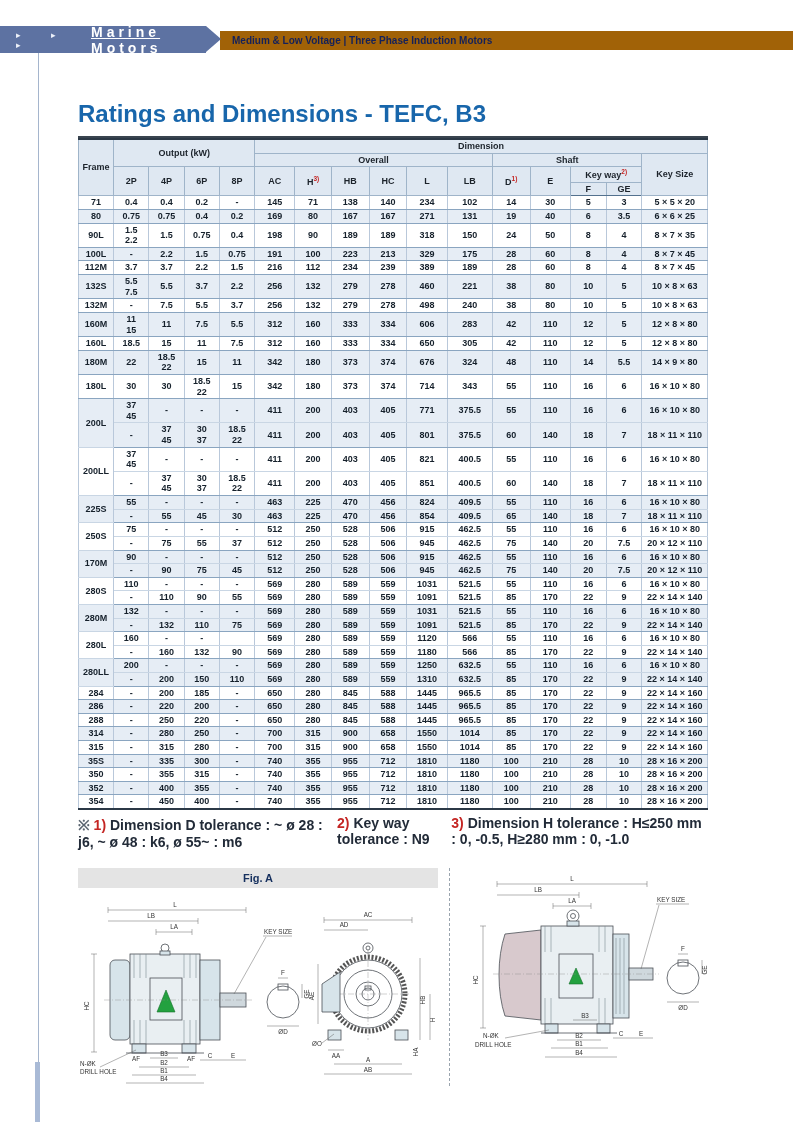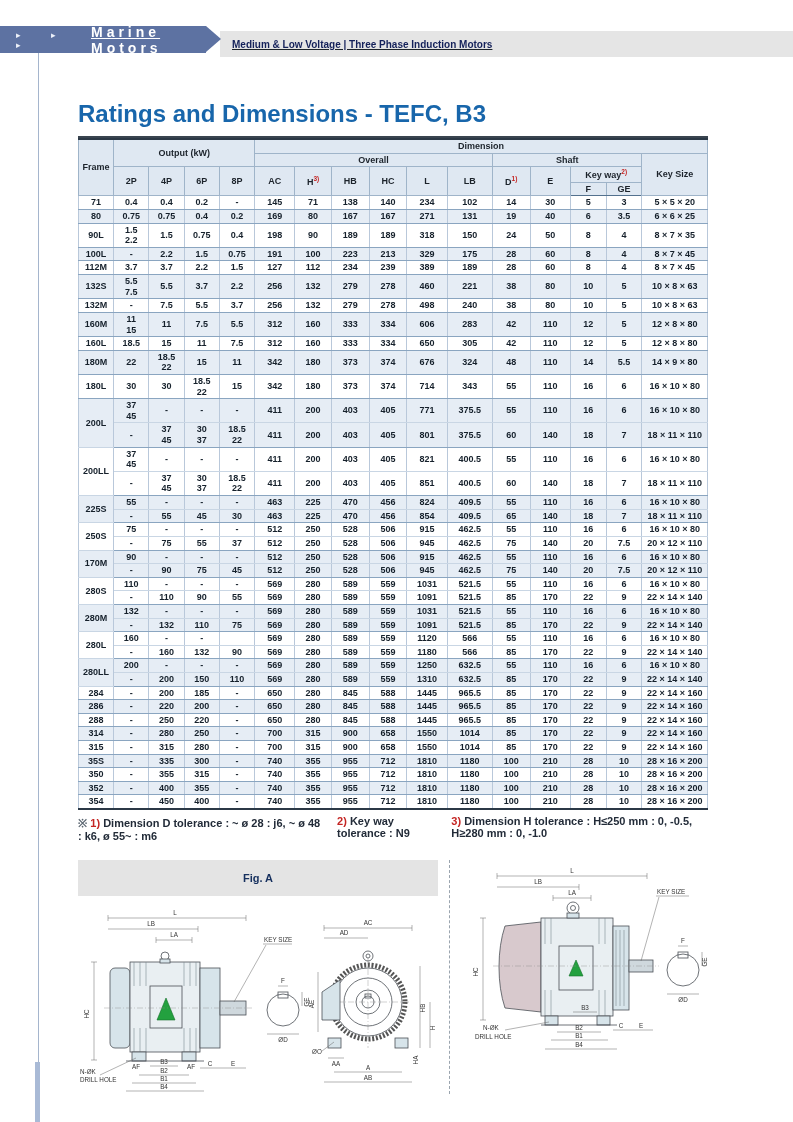--- a/index.html
+++ b/index.html
@@ -8,22 +8,22 @@
   .page{position:relative;width:793px;height:1122px;}
 
   
   .brand-bar{position:absolute;left:0;top:26px;width:206px;height:27px;background:#5d72a2;
              display:flex;align-items:center;color:#fff;}
   .brand-bar .tip{position:absolute;right:-15px;top:0;width:0;height:0;
                   border-top:13.5px solid transparent;border-bottom:13.5px solid transparent;
                   border-left:15px solid #5d72a2;}
   .brand-arrows{font-size:9px;letter-spacing:14px;margin-left:16px;color:#eef2fa;}
   .brand-name{font-size:14px;font-weight:bold;letter-spacing:4px;margin-left:6px;text-decoration:underline;}
-  .crumb-strip{position:absolute;left:220px;top:31px;right:0;height:26px;background:#e5e5e5;
-               display:flex;align-items:center;text-decoration:underline;}
+  .crumb-strip{position:absolute;left:220px;top:31px;right:0;height:19px;background:#a16207;
+               display:flex;align-items:center;}
   .crumb-strip span{font-size:10px;font-weight:bold;color:#14215a;margin-left:12px;}
 
   
   .left-rule{position:absolute;left:38px;top:53px;width:1px;bottom:0;background:#a5b5cd;}
   .left-rule-bottom{position:absolute;left:35px;width:5px;top:1062px;bottom:0;background:#a9bad6;}
 
   .content{position:absolute;left:78px;top:100px;width:630px;}
 
   h1.title{margin:0;font-size:24px;font-weight:bold;color:#1866ab;letter-spacing:0;}
   .title-rule{border-bottom:2px solid #39444f;margin-top:8px;}
@@ -39,31 +39,31 @@
   table.ratings th{background:#dfe8f2;border:1px solid #9fb4c9;color:#1c232b;}
   thead tr:last-child th{border-bottom:1px solid #53718e;}
   table.ratings td{border-left:1px solid #b9c8da;border-right:1px solid #b9c8da;color:#15202b;}
   tr.shade td{background:#e6edf5;}
   tr.sub-end td{border-bottom:1px solid #c9d6e4;}
   tr.group-end td{border-bottom:1px solid #8aa5c0;}
   td.frame{border-bottom:1px solid #8aa5c0;}
   sup.red{color:#c42523;font-size:6.5px;font-weight:bold;}
 
   
-  .footnotes{font-size:11px;font-weight:bold;color:#222b38;margin-top:5px;display:flex;gap:14px;}
+  .footnotes{font-size:14px;font-weight:bold;color:#222b38;margin-top:5px;display:flex;gap:14px;}
   .fn-mark{color:#5a6570;}
   .fn-sup{color:#c42523;}
 
   
   .figures{display:flex;margin-top:18px;width:630px;}
   .fig{display:flex;flex-direction:column;}
   .fig-a{width:360px;}
   .fig-b{width:246px;}
   .fig-divider{width:0;border-left:1px dashed #9aa4ae;margin:0 11px 0 11px;}
-  .fig-caption{height:36px;background:#e4e4e4;display:flex;align-items:center;justify-content:center;
+  .fig-caption{height:20px;background:#e4e4e4;display:flex;align-items:center;justify-content:center;
                font-size:11px;font-weight:bold;color:#16305e;margin-bottom:6px;}
   svg text{font-family:"Liberation Sans", sans-serif;font-size:6.3px;fill:#333;}
   svg .dim{stroke:#666;stroke-width:.5;}
   svg .edge{stroke:#4a4f55;stroke-width:.8;fill:none;}
   svg .fillA{fill:#d7e4ea;}
   svg .fillB{fill:#e9eff2;}
   svg .fillP{fill:#d8c9cd;}
   svg .shaft{fill:#cfd8dd;}
   svg .cl{stroke:#888;stroke-width:.4;stroke-dasharray:6 2 1 2;}
 </style>
@@ -213,21 +213,21 @@
             <td>8</td>
             <td>4</td>
             <td>8 × 7 × 45</td>
           </tr>
           <tr class="group-end">
             <td class="frame" rowspan="1">112M</td>
             <td>3.7</td>
             <td>3.7</td>
             <td>2.2</td>
             <td>1.5</td>
-            <td>127</td>
+            <td>216</td>
             <td>112</td>
             <td>234</td>
             <td>239</td>
             <td>389</td>
             <td>189</td>
             <td>28</td>
             <td>60</td>
             <td>8</td>
             <td>4</td>
             <td>8 × 7 × 45</td>

